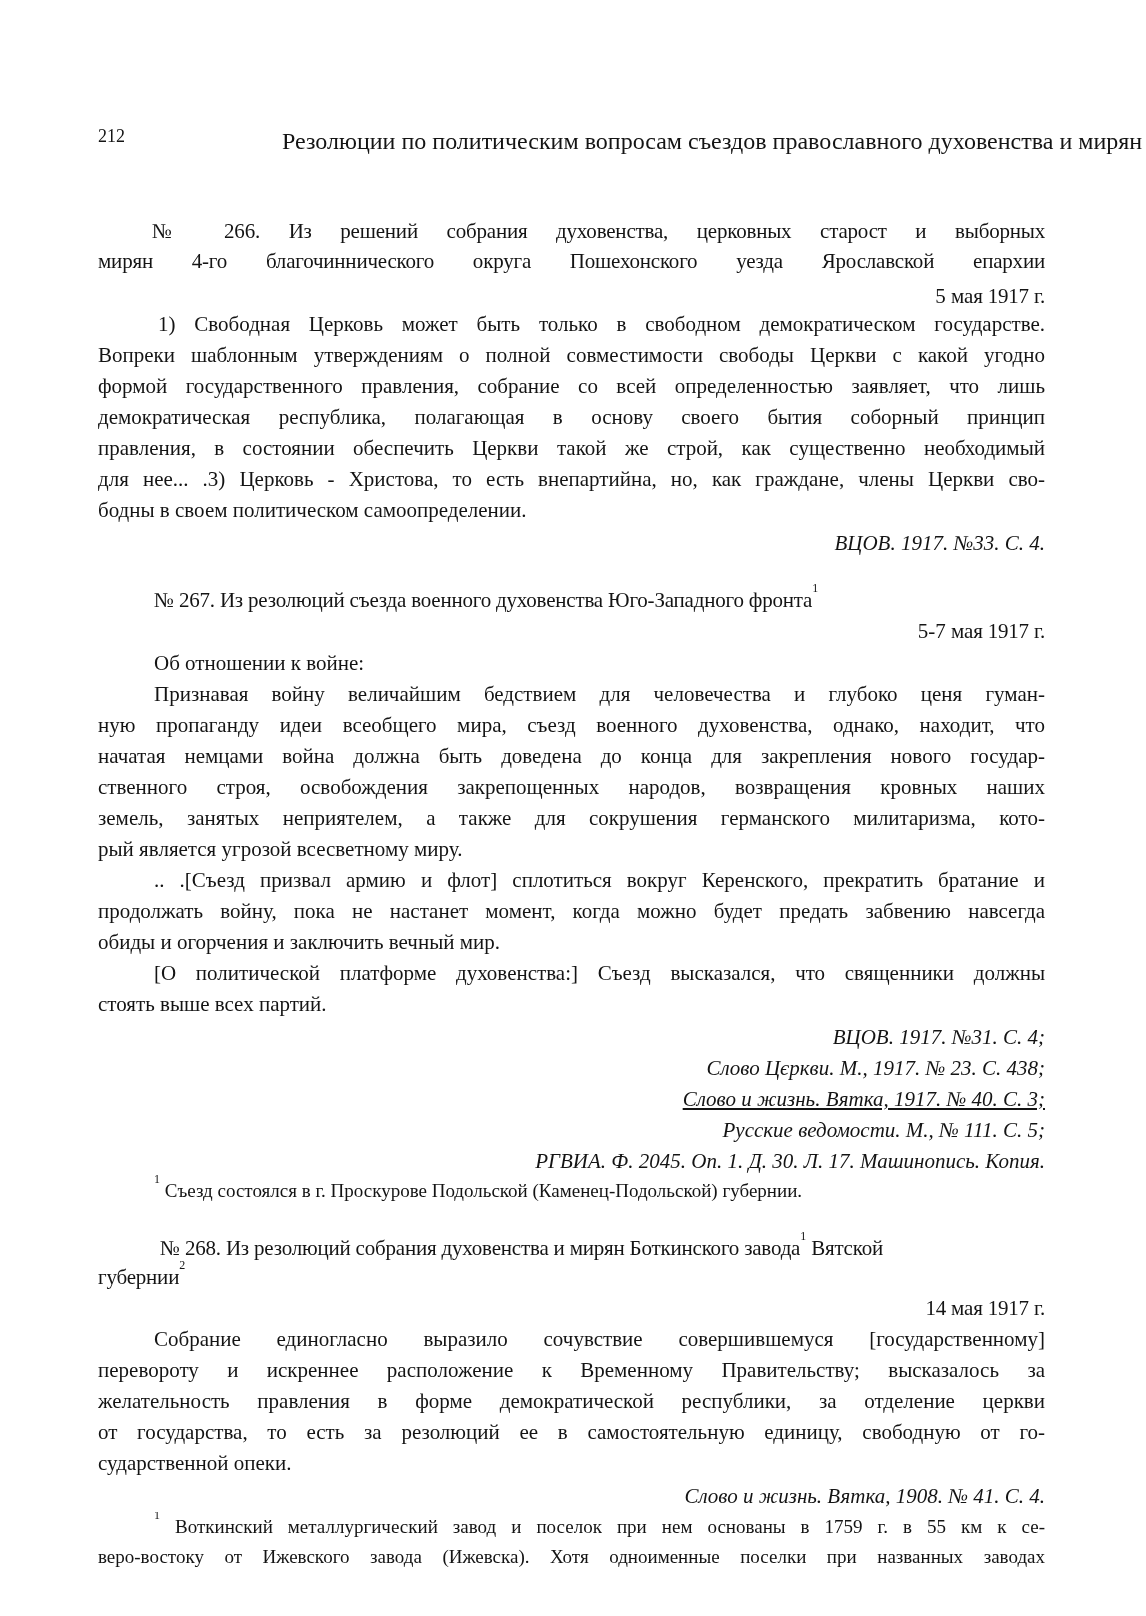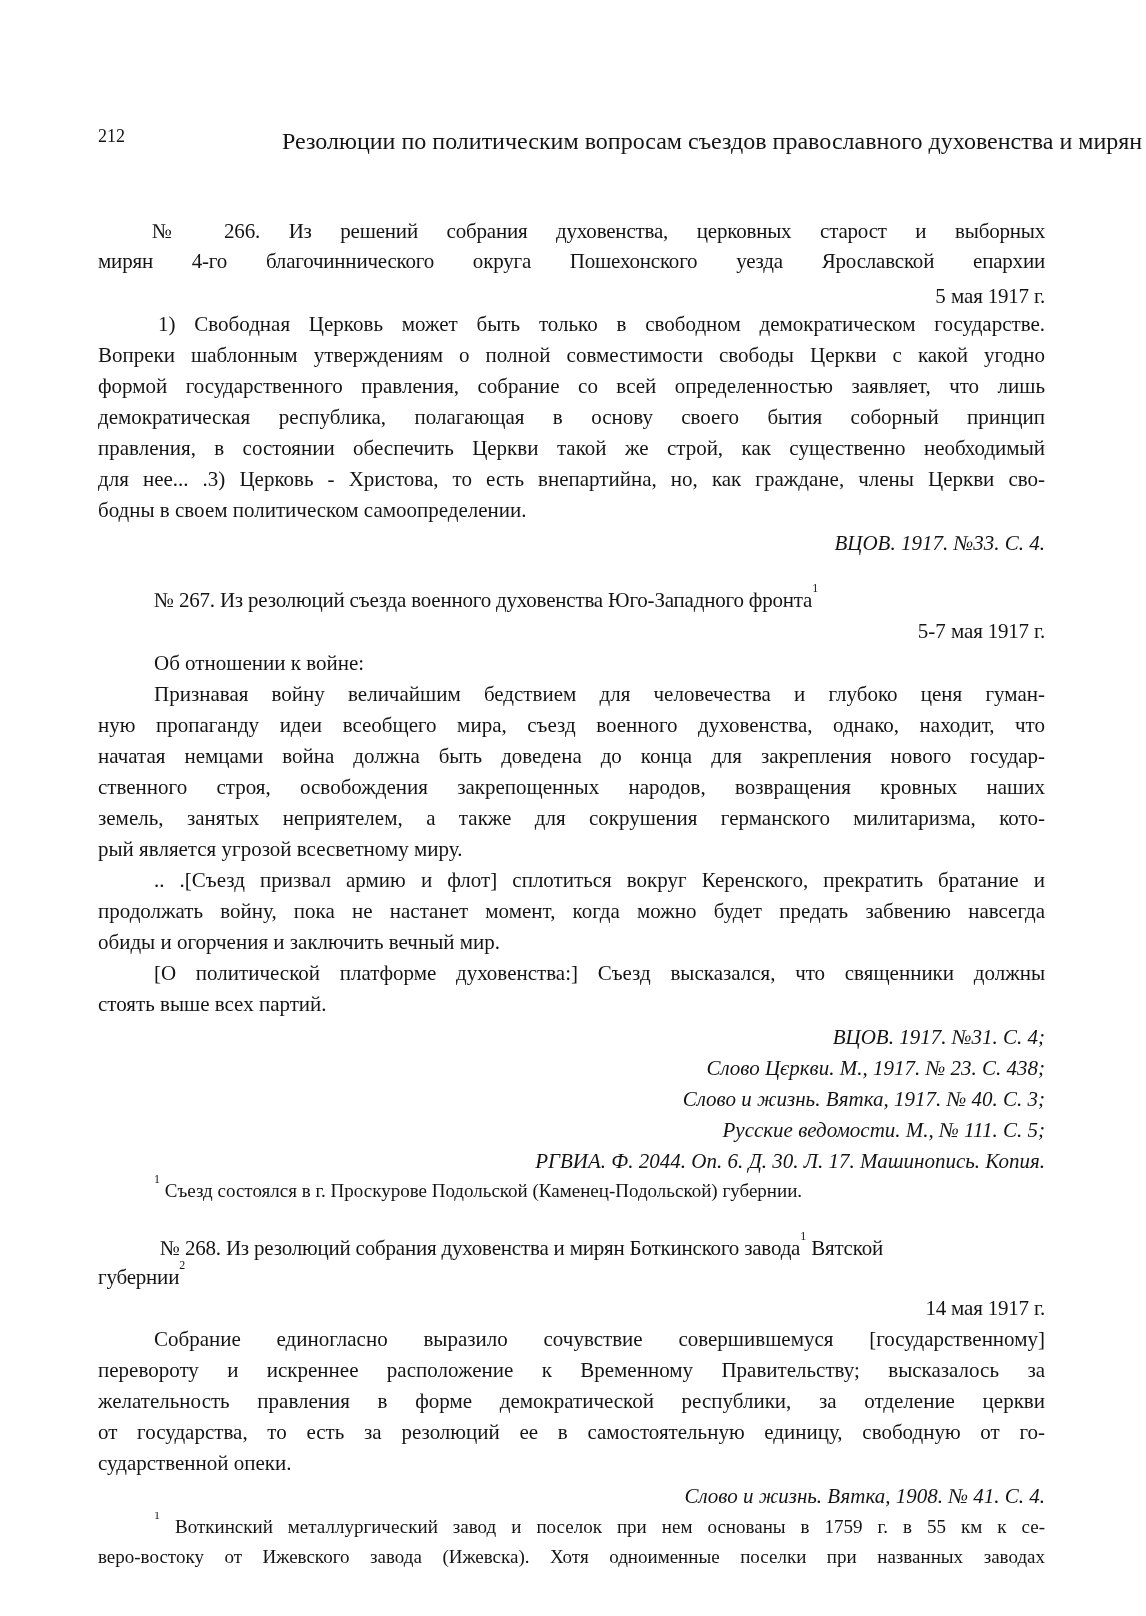--- a/index.html
+++ b/index.html
@@ -47,23 +47,23 @@
   <div class="line just" style="top:803px;">земель, занятых неприятелем, а также для сокрушения германского милитаризма, кото-</div>
   <div class="line" style="top:834px;">рый является угрозой всесветному миру.</div>
   <div class="line just" style="top:865px; left:154px; width:891px;">.. .[Съезд призвал армию и флот] сплотиться вокруг Керенского, прекратить братание и</div>
   <div class="line just" style="top:896px;">продолжать войну, пока не настанет момент, когда можно будет предать забвению навсегда</div>
   <div class="line" style="top:927px;">обиды и огорчения и заключить вечный мир.</div>
   <div class="line just" style="top:958px; left:154px; width:891px;">[О политической платформе духовенства:] Съезд высказался, что священники должны</div>
   <div class="line" style="top:989px;">стоять выше всех партий.</div>
 
   <div class="line right ital" style="top:1022px;">ВЦОВ. 1917. №31. С. 4;</div>
   <div class="line right ital" style="top:1053px;">Слово Цєркви. М., 1917. № 23. С. 438;</div>
-  <div class="line right ital" style="top:1084px;">Слово и жизнь. Вятка, 1917. № 40. С. 3;</div>
+  <div class="line right ital" style="top:1084px;text-decoration:underline;">Слово и жизнь. Вятка, 1917. № 40. С. 3;</div>
   <div class="line right ital" style="top:1115px;">Русские ведомости. М., № 111. С. 5;</div>
-  <div class="line right ital" style="top:1146px;">РГВИА. Ф. 2044. Оп. 6. Д. 30. Л. 17. Машинопись. Копия.</div>
+  <div class="line right ital" style="top:1146px;">РГВИА. Ф. 2045. Оп. 1. Д. 30. Л. 17. Машинопись. Копия.</div>
 
   <div class="line fn" style="top:1176px; left:154px;"><sup>1</sup> <span>Съезд состоялся в г. Проскурове Подольской (Каменец-Подольской) губернии.</span></div>
 </div>
 
 <div>
   <div class="line bold" style="top:1233px; left:160px;"><span>№ 268. Из резолюций собрания духовенства и мирян Боткинского завода</span><sup>1</sup> <span>Вятской</span></div>
   <div class="line bold" style="top:1262px;"><span>губернии</span><sup>2</sup></div>
   <div class="line right bold" style="top:1293px;">14 мая 1917 г.</div>
   <div class="line just" style="top:1324px; left:154px; width:891px;">Собрание единогласно выразило сочувствие совершившемуся [государственному]</div>
   <div class="line just" style="top:1355px;">перевороту и искреннее расположение к Временному Правительству; высказалось за</div>

